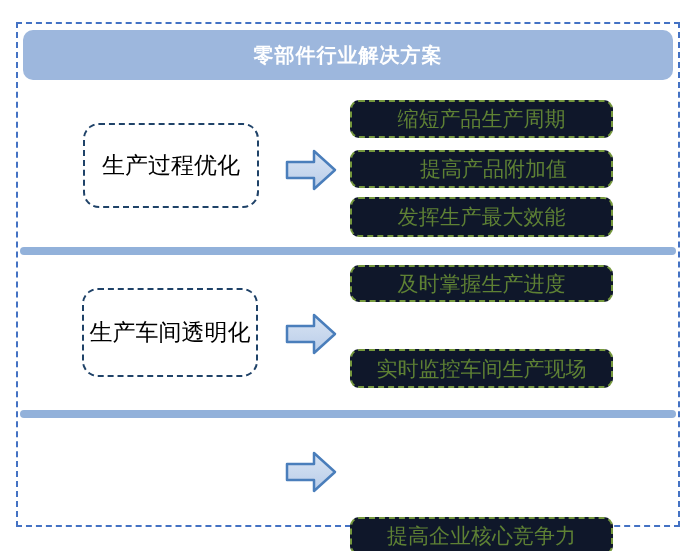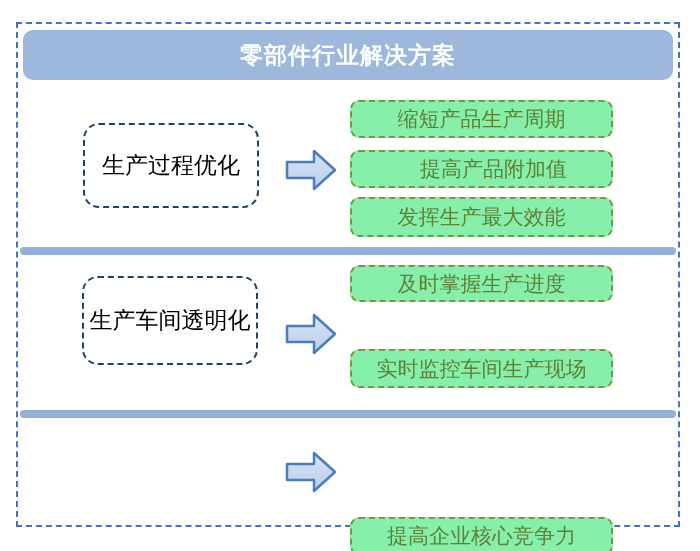--- a/index.html
+++ b/index.html
@@ -30,56 +30,56 @@
     left: 5px;
     top: 6px;
     width: 650px;
     height: 50px;
     background: #9db7dd;
     border-radius: 10px;
     display: flex;
     align-items: center;
     justify-content: center;
     color: #ffffff;
-    font-size: 23px;
+    font-size: 20px;
     font-weight: bold;
     letter-spacing: 1px;
   }
   .left-box {
     position: absolute;
     width: 176px;
     height: 85px;
     border: 2px dashed #1f4268;
     border-radius: 16px;
     box-sizing: border-box;
     display: flex;
     align-items: center;
     justify-content: center;
     color: #000000;
     font-size: 23px;
     background: #ffffff;
   }
   .lb1 { left: 65px; top: 99px; }
-  .lb2 { left: 64px; top: 252px; height: 89px; text-align: right; }
+  .lb2 { left: 64px; top: 264px; height: 89px; text-align: right; }
   .lb3 { left: 64px; top: 408px; }
   .arrow {
     position: absolute;
     left: 267px;
     width: 52px;
     height: 44px;
   }
   .ar1 { top: 124px; }
   .ar2 { top: 288px; }
   .ar3 { top: 426px; }
   .green-box {
     position: absolute;
     left: 332px;
     width: 263px;
     height: 38px;
-    background: #86efac;
+    background: #0f172a;
     border: 2px dashed #75983d;
     border-radius: 9px;
     box-sizing: border-box;
     display: flex;
     align-items: center;
     justify-content: center;
     color: #5e8134;
     font-size: 21px;
   }
   .g1a { top: 76px; }

